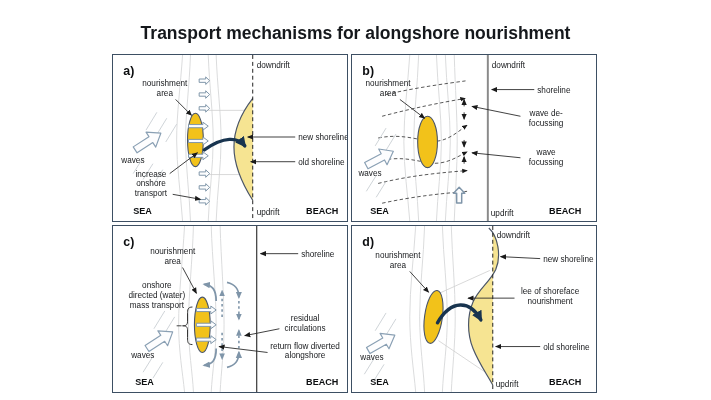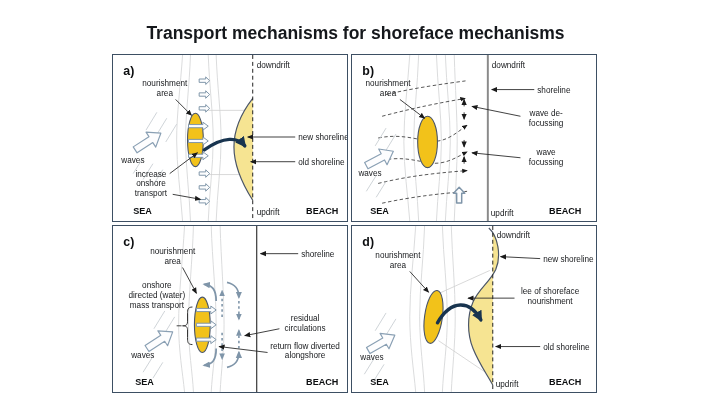--- a/index.html
+++ b/index.html
@@ -33,21 +33,21 @@
   .wmark  { stroke:#2b2b2b; stroke-width:0.9; fill:none; }
   .greyline { stroke:#cfcfcf; stroke-width:0.8; }
   .bshore { stroke:#8a8a8a; stroke-width:2; }
   .cshore { stroke:#454545; stroke-width:1.3; }
   .bracket { stroke:#333; stroke-width:1; fill:none; }
 </style>
 </head>
 <body>
 
 <div class="stage">
-  <h1 class="title">Transport mechanisms for shoreface mechanisms</h1>
+  <h1 class="title">Transport mechanisms for alongshore nourishment</h1>
 
   <div class="grid">
 
     <figure class="panel">
       <svg viewBox="0 0 236 168">
         <defs>
           <marker id="aah" viewBox="0 0 8 8" refX="7" refY="4" markerWidth="7" markerHeight="7" orient="auto-start-reverse">
             <path d="M0,0.6 L8,4 L0,7.4 Z" fill="#1a1a1a"></path>
           </marker>
           <marker id="anav" viewBox="0 0 3 3" refX="2.4" refY="1.5" markerWidth="3.2" markerHeight="3.2" orient="auto-start-reverse">

